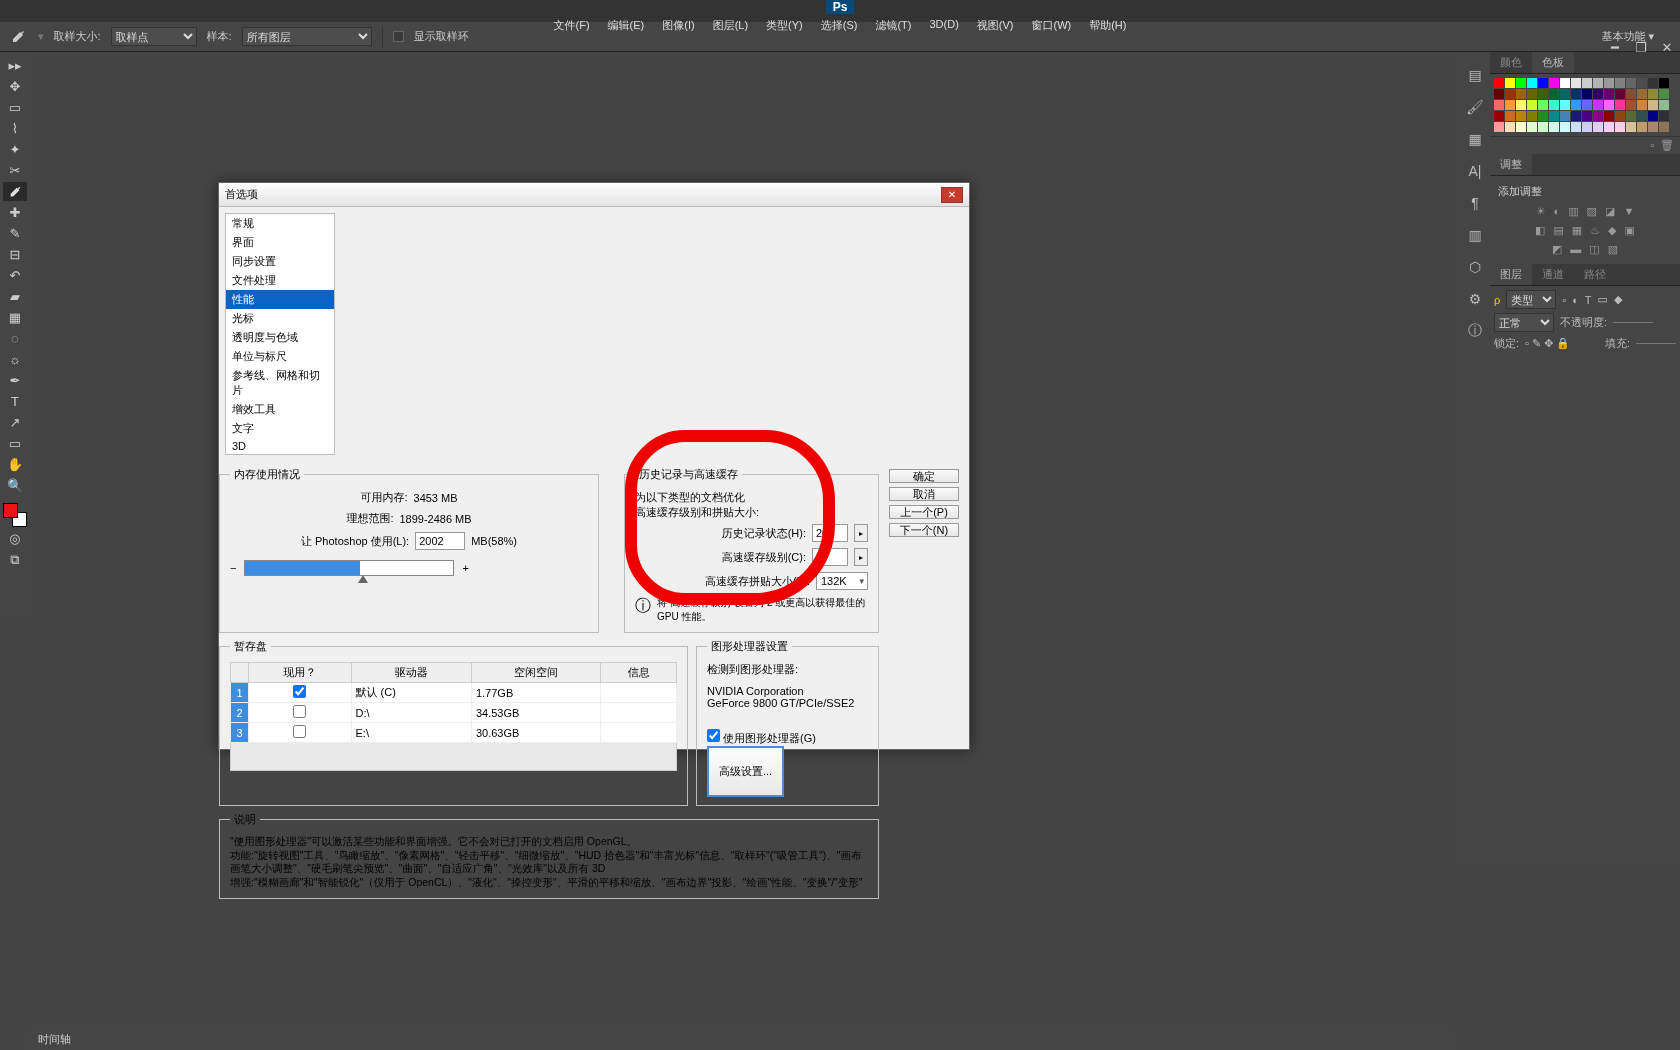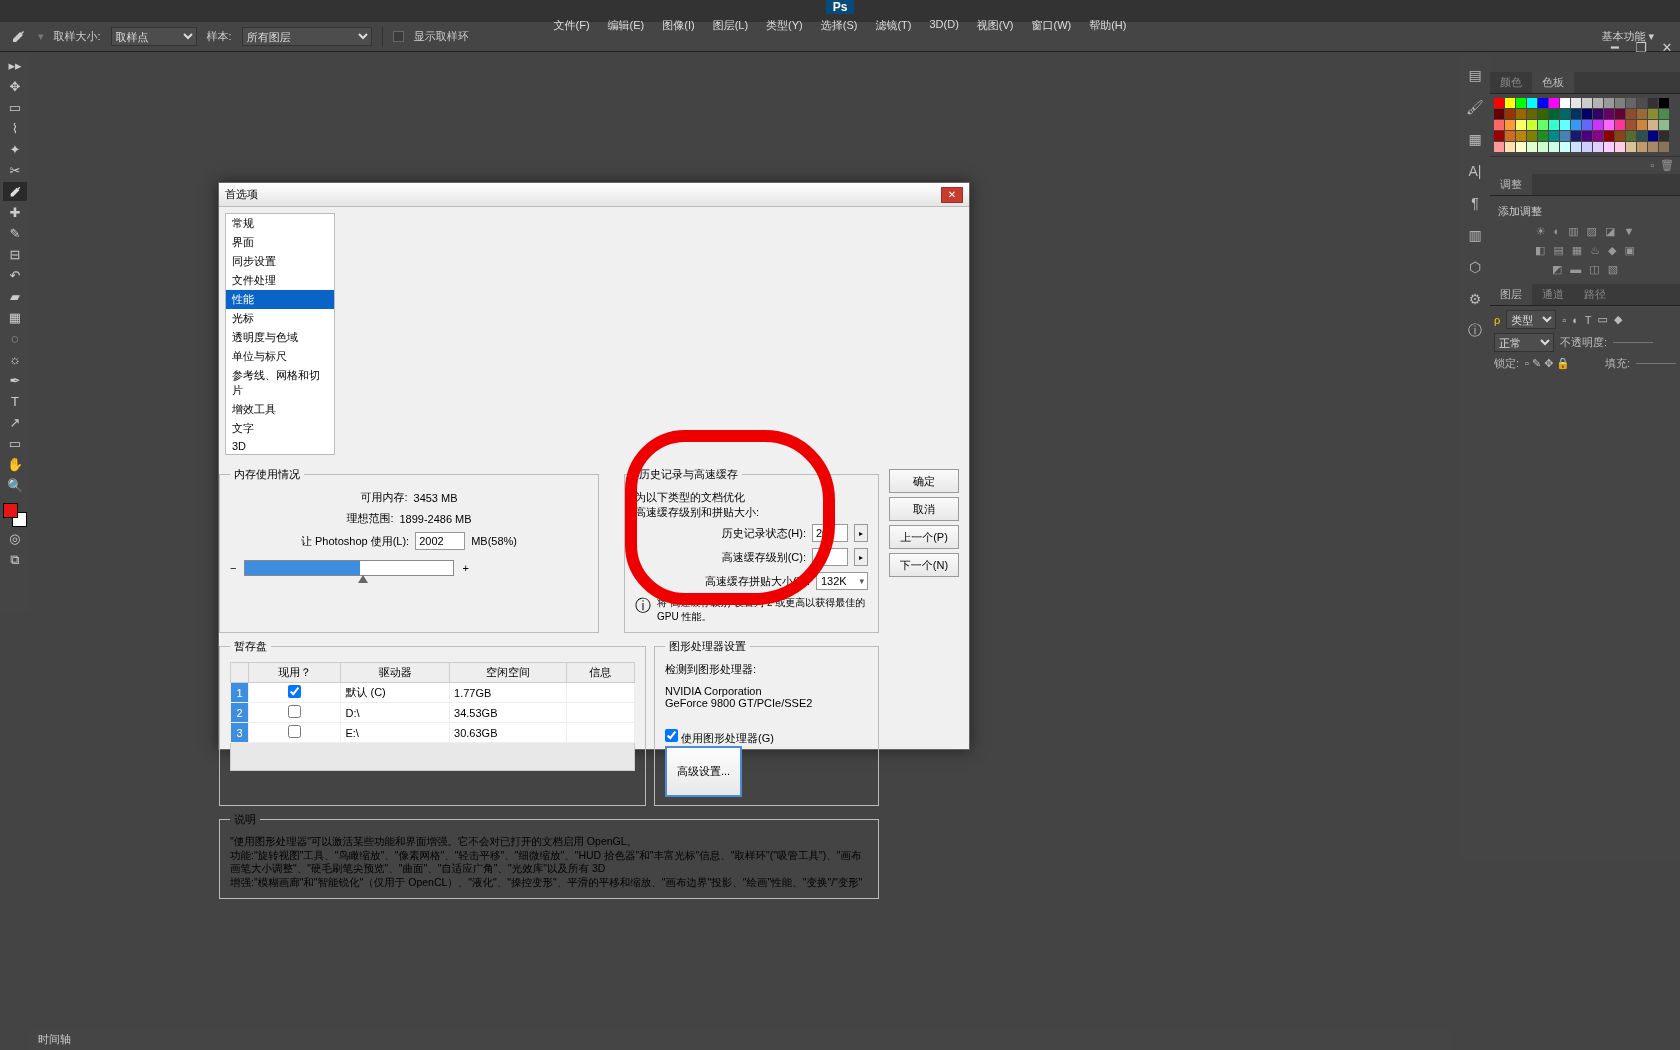--- a/index.html
+++ b/index.html
@@ -24,21 +24,21 @@
 #tools .tool { width:24px; height:19px; display:flex; align-items:center; justify-content:center; color:#ccc; font-size:13px; }
 #tools .tool.sel { background:#2a2a2a; }
 #swatch { margin-top:6px; position:relative; width:24px; height:24px; }
 #swfg { position:absolute; top:0; left:0; width:15px; height:15px; background:#e91515; border:1px solid #000; }
 #swbg { position:absolute; bottom:0; right:0; width:15px; height:15px; background:#fff; border:1px solid #000; }
 
 
 #right { position:absolute; right:0; top:52px; width:220px; height:808px; display:flex; }
 #strip { width:30px; background:#454545; display:flex; flex-direction:column; align-items:center; gap:10px; padding-top:12px; }
 #strip .si { width:22px; height:22px; color:#bbb; display:flex; align-items:center; justify-content:center; font-size:14px; }
-#panels { flex:1; background:#454545; display:flex; flex-direction:column;margin-top:20px; }
+#panels { flex:1; background:#454545; display:flex; flex-direction:column; }
 .phead { background:#3a3a3a; display:flex; border-bottom:1px solid #222; }
 .ptab { padding:3px 10px; color:#bbb; background:#454545; }
 .ptab.ina { background:#3a3a3a; color:#888; }
 #colorgrid { padding:4px; display:grid; grid-template-columns:repeat(16,10px); gap:1px; }
 #colorgrid div { width:10px; height:10px; }
 #adjust { padding:8px; color:#ccc; }
 #adjrows { display:flex; flex-direction:column; gap:6px; margin-top:6px; }
 #adjrows .row { display:flex; gap:8px; color:#999; font-size:13px; justify-content:center; }
 #layers { padding:4px; color:#bbb; }
 #layers .lrow { display:flex; gap:6px; align-items:center; margin-bottom:4px; }
@@ -46,21 +46,21 @@
 
 #dialog { position:absolute; left:218px; top:182px; width:752px; height:568px; background:#f0f0f0; border:1px solid #646464; box-shadow:0 0 14px rgba(0,0,0,.5); }
 #dlgtitle { height:24px; background:linear-gradient(#fff,#e4e4e4); border-bottom:1px solid #bbb; display:flex; align-items:center; padding:0 6px; }
 #dlgclose { margin-left:auto; width:22px; height:16px; background:#c83c2e; color:#fff; display:flex; align-items:center; justify-content:center; font-size:10px; border:1px solid #933; }
 #dlgbody { display:flex; height:542px;flex-direction:column; }
 #catlist { width:110px; border:1px solid #bbb; margin:6px; background:#fff; }
 #catlist div { padding:2px 6px; }
 #catlist .sel { background:#0a64c8; color:#fff; }
 #dlgmain { flex:1; padding:6px 6px 6px 0; position:relative; }
 #btncol { position:absolute; right:10px; top:8px; width:70px; display:flex; flex-direction:column; gap:4px; }
-.wbtn { height:24px; border:1px solid #999; background:linear-gradient(#fbfbfb,#e7e7e7); display:flex; align-items:center; justify-content:center; }
+.wbtn { height:14px; border:1px solid #999; background:linear-gradient(#fbfbfb,#e7e7e7); display:flex; align-items:center; justify-content:center; }
 
 fieldset { border:1px solid #bbb; margin-bottom:6px; padding:8px 10px; }
 legend { padding:0 4px; }
 .frow { display:flex; align-items:center; gap:6px; margin-bottom:6px; justify-content:flex-end; }
 .frow label { text-align:right; }
 input.num { width:50px; height:18px; border:1px solid #999; padding:0 3px; }
 .spin { width:14px; height:18px; border:1px solid #999; background:#eee; display:flex; align-items:center; justify-content:center; font-size:8px; }
 #memslider { display:flex; align-items:center; gap:8px; margin-top:10px; }
 #track { width:210px; height:16px; border:1px solid #888; position:relative; background:#fff; }
 #fill { position:absolute; left:0; top:0; height:100%; width:55%; background:#3d8ee0; }
@@ -449,21 +449,21 @@
                   <td style="text-align:center"><input type="checkbox" style=""></td>
                   <td>E:\</td>
                   <td>30.63GB</td>
                   <td></td>
                 </tr>
               </tbody>
           </table>
           <div style="height:28px;background:#e8e8e8;border:1px solid #ccc;border-top:none"></div>
         </fieldset>
 
-        <fieldset id="gpu" style="width:225px">
+        <fieldset id="gpu" style="width:183px">
           <legend>图形处理器设置</legend>
           <div>检测到图形处理器:</div>
           <div style="margin-top:8px">NVIDIA Corporation</div>
           <div>GeForce 9800 GT/PCIe/SSE2</div>
           <div style="margin-top:20px">
             <input type="checkbox" checked="" style="">
             <span>使用图形处理器(G)</span>
           </div>
           <button id="advbtn">高级设置...</button>
         </fieldset>

